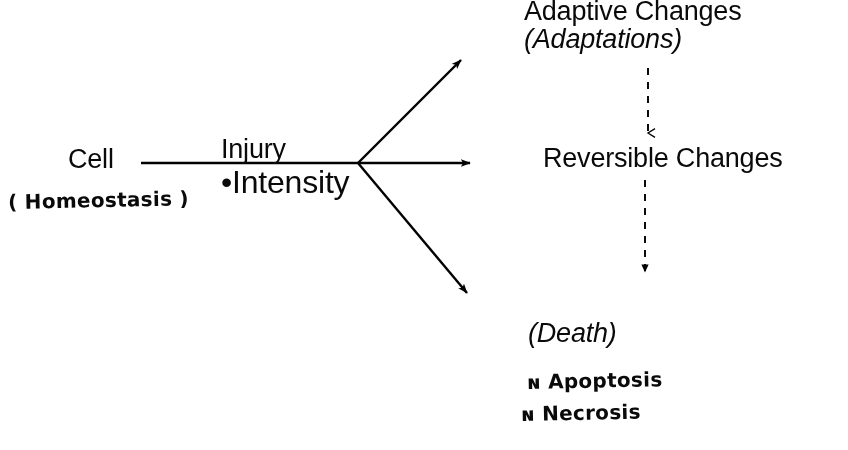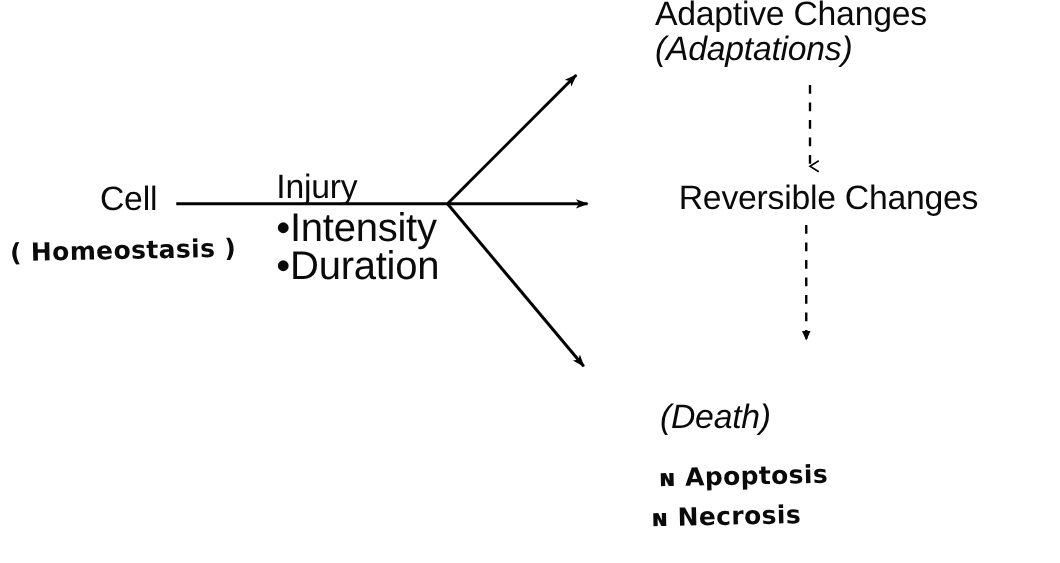--- a/index.html
+++ b/index.html
@@ -60,21 +60,21 @@
     letter-spacing: 0.3px;
     transform: rotate(-1.2deg);
     transform-origin: left center;
   }
   .hw-mark {
     font-family: "DejaVu Sans", sans-serif;
     font-weight: 700;
     font-size: 19px;
   }
   
-  #label-cell          { left: 80px;  top: 146px; }
+  #label-cell          { left: 68px;  top: 146px; }
   #label-homeostasis   { left: 8px;   top: 192px; }
   #label-injury        { left: 221px; top: 136px; text-align: right; }
   #label-intensity     { left: 221px; top: 166px; }
   #label-duration      { left: 221px; top: 196px; }
   #label-adaptive      { left: 524px; top: -2px; }
   #label-adaptations   { left: 524px; top: 26px; }
   #label-reversible    { left: 543px; top: 145px; }
   #label-irreversible  { left: 528px; top: 290px; }
   #label-death         { left: 528px; top: 320px; text-align: right; }
   #label-apoptosis     { left: 527px; top: 372px; }
@@ -110,21 +110,20 @@
   </svg>
 
   <div class="lbl printed" id="label-cell">Cell</div>
 
   <div class="lbl handwritten" id="label-homeostasis">( Homeostasis )</div>
 
   <div class="lbl printed" id="label-injury">Injury</div>
 
   <div class="lbl bullet-line" id="label-intensity">•Intensity</div>
 
-  <div class="lbl bullet-line" id="label-duration">•Duration</div>
 
   <div class="lbl printed" id="label-adaptive">Adaptive Changes</div>
 
   <div class="lbl printed-italic" id="label-adaptations">(Adaptations)</div>
 
   <div class="lbl printed" id="label-reversible">Reversible Changes</div>
 
 
   <div class="lbl printed-italic" id="label-death">(Death)</div>
 

